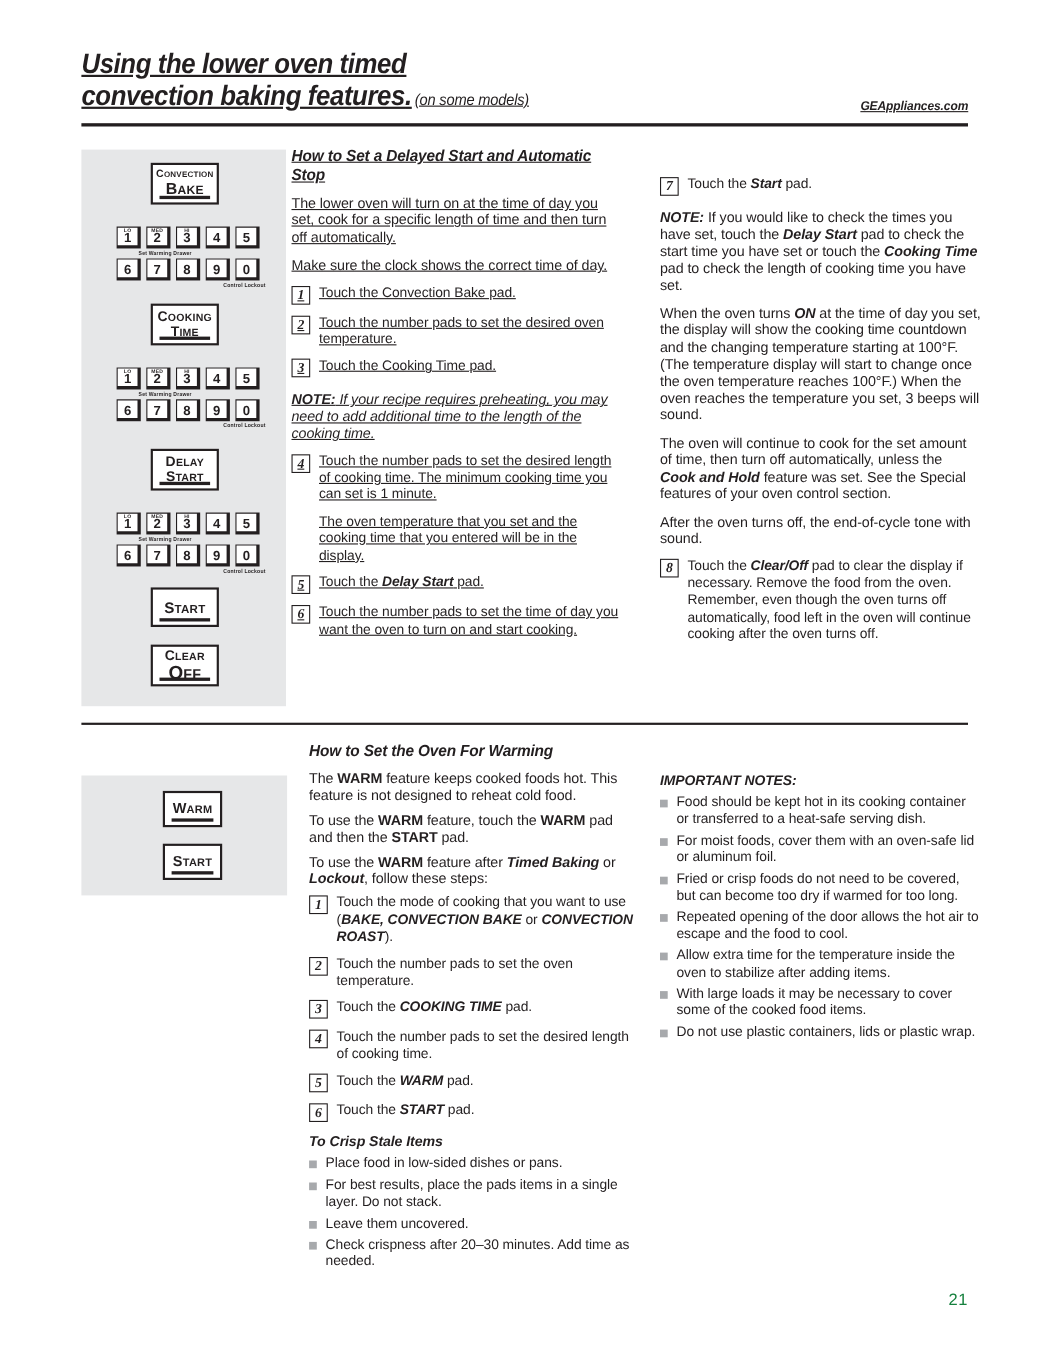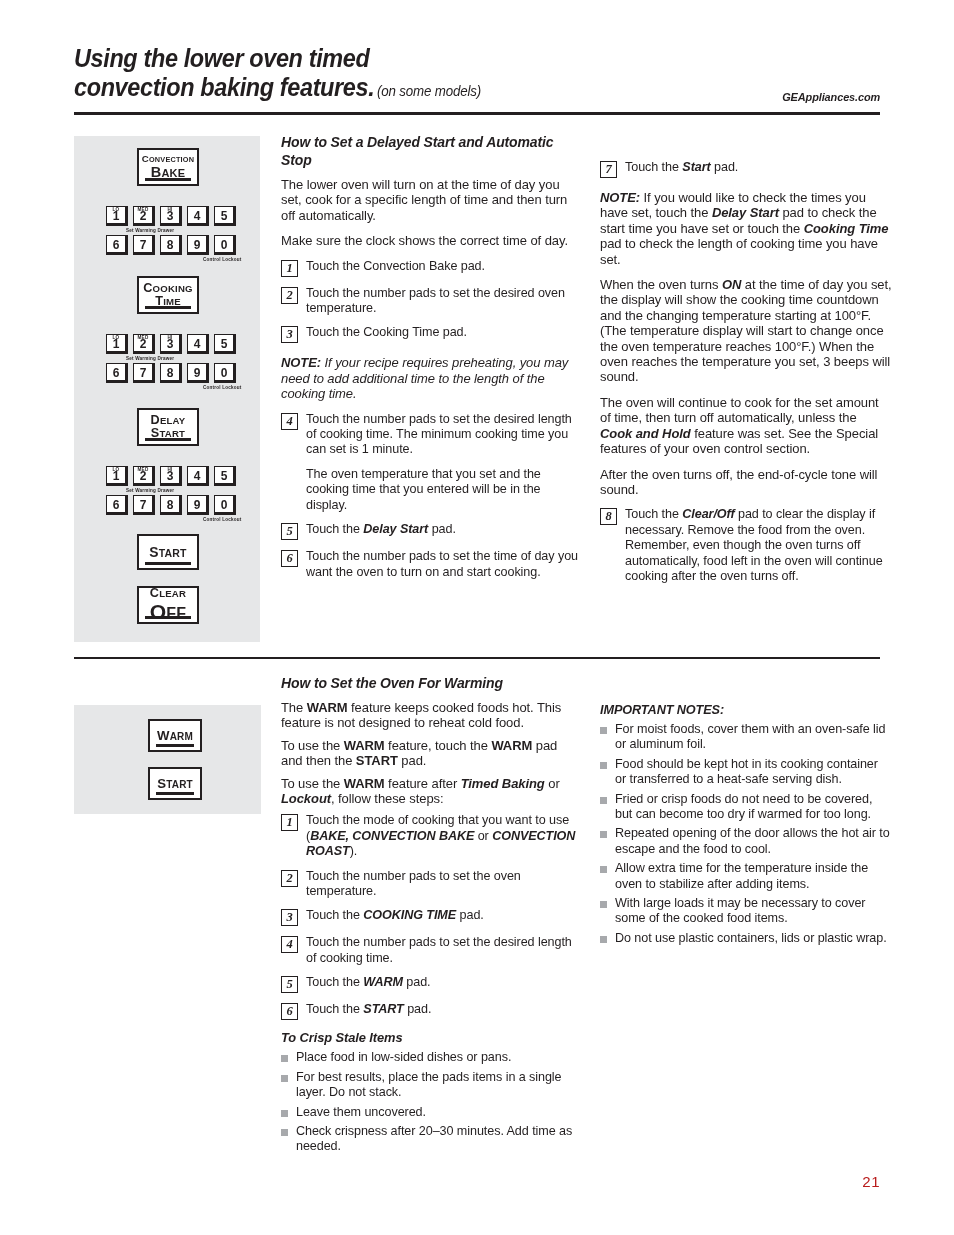--- a/index.html
+++ b/index.html
@@ -8,21 +8,21 @@
     width:954px; height:1235px;
     background:#ffffff;
     font-family:"Liberation Sans", sans-serif;
     color:#231f20;
     position:relative;
     overflow:hidden;
   }
 
   
   .page-header { position:absolute; left:74px; top:44px; width:806px; }
-  .title-block { display:flex; align-items:flex-end; justify-content:space-between; }
+  .title-block { display:flex; align-items:flex-end; justify-content:space-between;text-decoration:underline; }
   .title-wrap { max-width:620px; }
   .title-line {
     font-style:italic; font-weight:bold;
     font-size:25.5px; line-height:29px;
     letter-spacing:-0.4px;
     transform:scaleX(0.92); transform-origin:left center;
     white-space:nowrap;
   }
   .title-line2 { display:flex; align-items:baseline; }
   .title-models {
@@ -123,21 +123,21 @@
     font-style:italic; font-weight:bold; font-size:12.9px;
     margin:10px 0 5px 0; letter-spacing:-0.1px;
   }
   h3.notes-head {
     font-style:italic; font-weight:bold; font-size:12.7px;
     margin:0 0 5px 0; letter-spacing:-0.1px;
   }
 
   .page-num {
     position:absolute; right:74px; bottom:45px;
-    font-size:15px; color:#b91c1c; letter-spacing:0.5px;
+    font-size:15px; color:#15803d; letter-spacing:0.5px;
   }
 </style>
 </head>
 <body>
 
 <div class="page-header">
   <div class="title-block">
     <div class="title-wrap">
       <div class="title-line">Using the lower oven timed</div>
       <div class="title-line title-line2">
@@ -313,28 +313,28 @@
     <div class="btn-text" style="font-size:10.5px;">
       <span class="sc"><span class="cap">S</span>TART</span>
     </div>
     <div class="bar"></div>
   </div>
 
   <div class="oven-btn" style="left:63px; top:450px; position:absolute; width:62px; height:38px;">
     <div class="btn-text" style="font-size:9.6px;">
       <span class="sc"><span class="cap">C</span>LEAR</span>
     </div>
-    <div class="btn-text" style="font-size:16px;text-align:right;">
+    <div class="btn-text" style="font-size:13px;text-align:right;">
       <span class="sc"><span class="cap">O</span>FF</span>
     </div>
     <div class="bar"></div>
   </div>
 </div>
 
-<div class="col" style="left:281px; top:133px; width:300px;">
+<div class="col" style="left:265px; top:133px; width:300px;text-decoration:underline;">
   <h2 class="sect">How to Set a Delayed Start and Automatic Stop</h2>
   <p class="para">The lower oven will turn on at the time of day you set, cook for a specific length of time and then turn off automatically.</p>
   <p class="para">Make sure the clock shows the correct time of day.</p>
 
   <div class="step">
     <div class="step-num">1</div>
     <div class="step-body">Touch the Convection Bake pad.</div>
   </div>
   <div class="step">
     <div class="step-num">2</div>
@@ -373,21 +373,21 @@
   </div>
 
   <p class="para" style="margin-top:12px;">
     <span class="note-lead">NOTE:</span><span> If you would like to check the times you have set, touch the </span><span class="bi">Delay Start</span><span> pad to check the start time you have set or touch the </span><span class="bi">Cooking Time</span><span> pad to check the length of cooking time you have set.</span>
   </p>
 
   <p class="para"><span>When the oven turns </span><span class="bi">ON</span><span> at the time of day you set, the display will show the cooking time countdown and the changing temperature starting at 100°F. (The temperature display will start to change once the oven temperature reaches 100°F.) When the oven reaches the temperature you set, 3 beeps will sound.</span></p>
 
   <p class="para"><span>The oven will continue to cook for the set amount of time, then turn off automatically, unless the </span><span class="bi">Cook and Hold</span><span> feature was set. See the Special features of your oven control section.</span></p>
 
-  <p class="para">After the oven turns off, the end-of-cycle tone will sound.</p>
+  <p class="para">After the oven turns off, the end-of-cycle tone with sound.</p>
 
   <div class="step">
     <div class="step-num">8</div>
     <div class="step-body"><span>Touch the </span><span class="bi">Clear/Off</span><span> pad to clear the display if necessary. Remove the food from the oven. Remember, even though the oven turns off automatically, food left in the oven will continue cooking after the oven turns off.</span></div>
   </div>
 </div>
 
 <div class="section-rule" style="top:657px;"></div>
 
 <div class="panel" style="left:74px; top:705px; width:187px; height:109px;">
@@ -449,22 +449,22 @@
     <li>Place food in low-sided dishes or pans.</li>
     <li>For best results, place the pads items in a single layer. Do not stack.</li>
     <li>Leave them uncovered.</li>
     <li>Check crispness after 20–30 minutes. Add time as needed.</li>
   </ul>
 </div>
 
 <div class="col" style="left:600px; top:703px; width:292px;">
   <h3 class="notes-head">IMPORTANT NOTES:</h3>
   <ul class="blist">
+    <li>Food should be kept hot in its cooking container or transferred to a heat-safe serving dish.</li>
     <li>For moist foods, cover them with an oven-safe lid or aluminum foil.</li>
-    <li>Food should be kept hot in its cooking container or transferred to a heat-safe serving dish.</li>
     <li>Fried or crisp foods do not need to be covered, but can become too dry if warmed for too long.</li>
     <li>Repeated opening of the door allows the hot air to escape and the food to cool.</li>
     <li>Allow extra time for the temperature inside the oven to stabilize after adding items.</li>
     <li>With large loads it may be necessary to cover some of the cooked food items.</li>
     <li>Do not use plastic containers, lids or plastic wrap.</li>
   </ul>
 </div>
 
 <div class="page-num">21</div>
 

